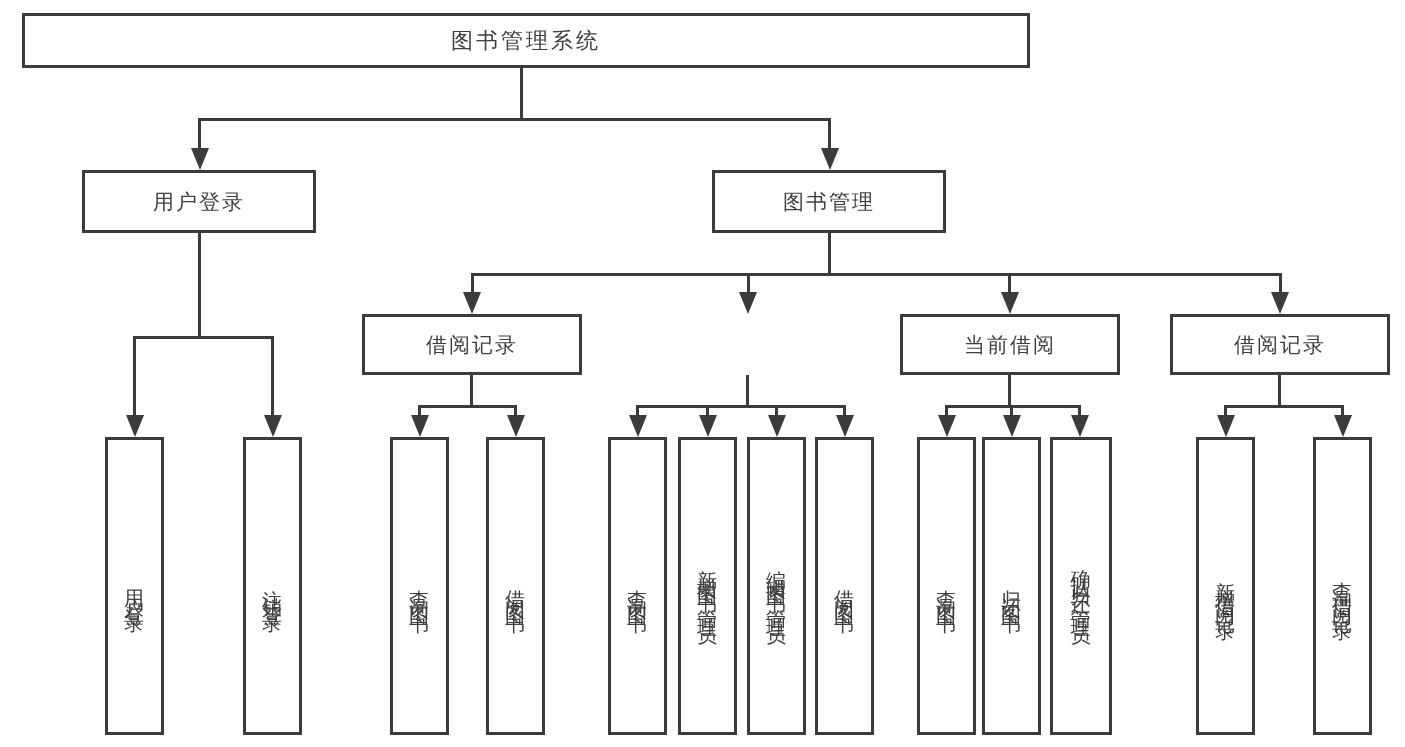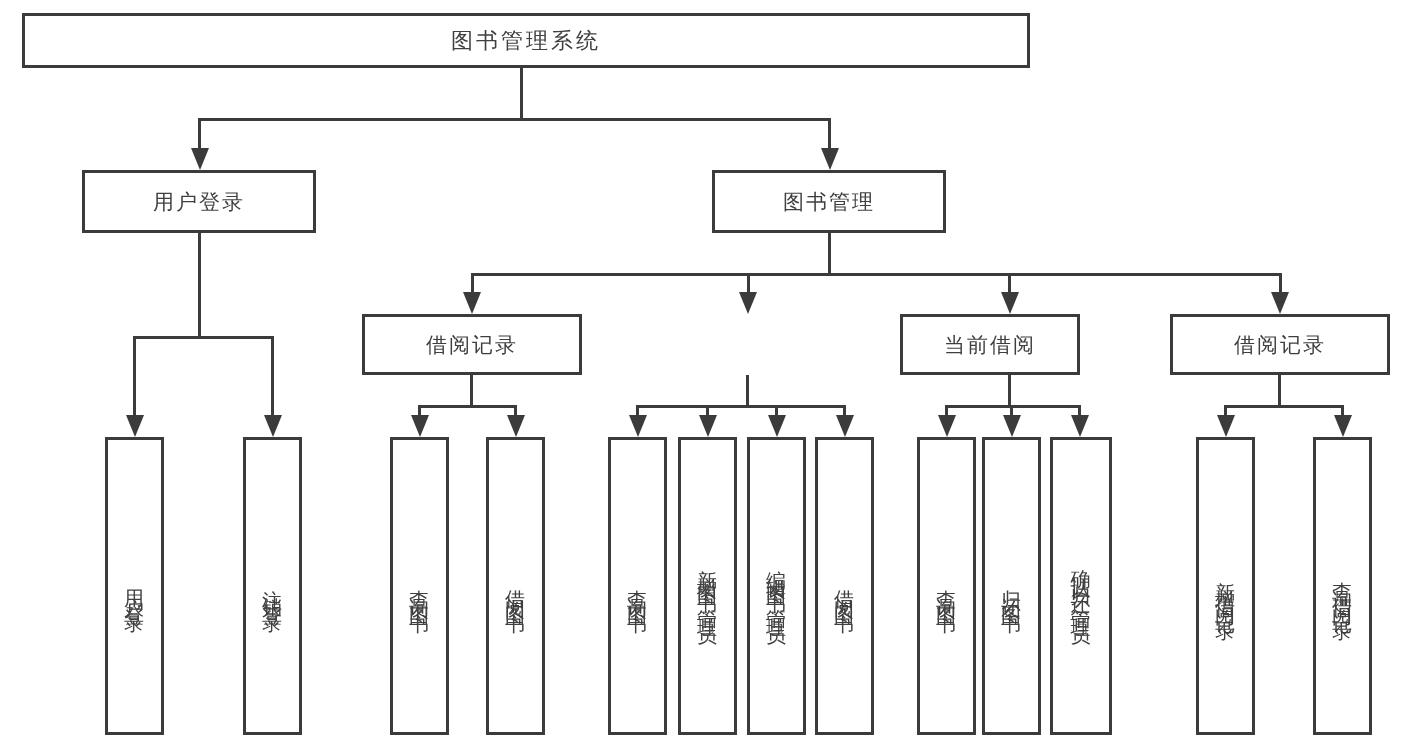--- a/index.html
+++ b/index.html
@@ -87,21 +87,21 @@
   <div class="vline" style="left:1008px; top:273px; height:22px;"></div>
   <div class="vline" style="left:1279px; top:273px; height:22px;"></div>
   <div class="arrow" style="left:463px; top:292px;"></div>
   <div class="arrow" style="left:739px; top:292px;"></div>
   <div class="arrow" style="left:1001px; top:292px;"></div>
   <div class="arrow" style="left:1271px; top:292px;"></div>
 
   <div class="node" style="left:362px; top:314px; width:220px; height:61px;">
     <span class="hlabel">借阅记录</span>
   </div>
-  <div class="node" style="left:900px; top:314px; width:180px; height:61px;">
+  <div class="node" style="left:900px; top:314px; width:220px; height:61px;">
     <span class="hlabel">当前借阅</span>
   </div>
   <div class="node" style="left:1170px; top:314px; width:220px; height:61px;">
     <span class="hlabel">借阅记录</span>
   </div>
 
   <div class="vline" style="left:198px; top:233px; height:106px;"></div>
   <div class="hline" style="left:133px; top:336px; width:141px;"></div>
   <div class="vline" style="left:133px; top:336px; height:81px;"></div>
   <div class="vline" style="left:271px; top:336px; height:81px;"></div>

